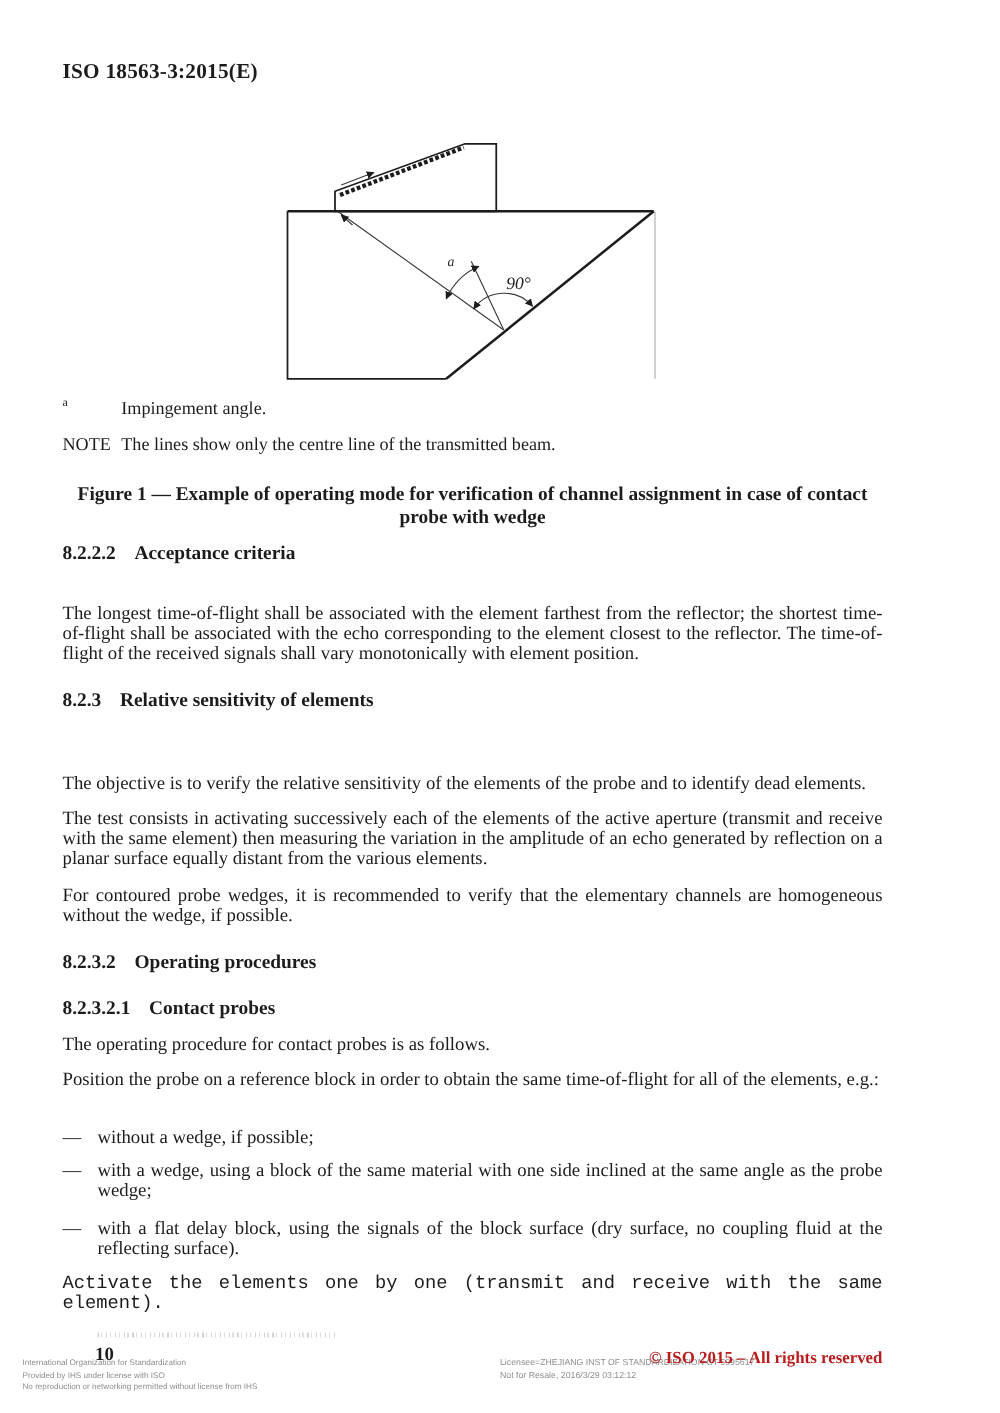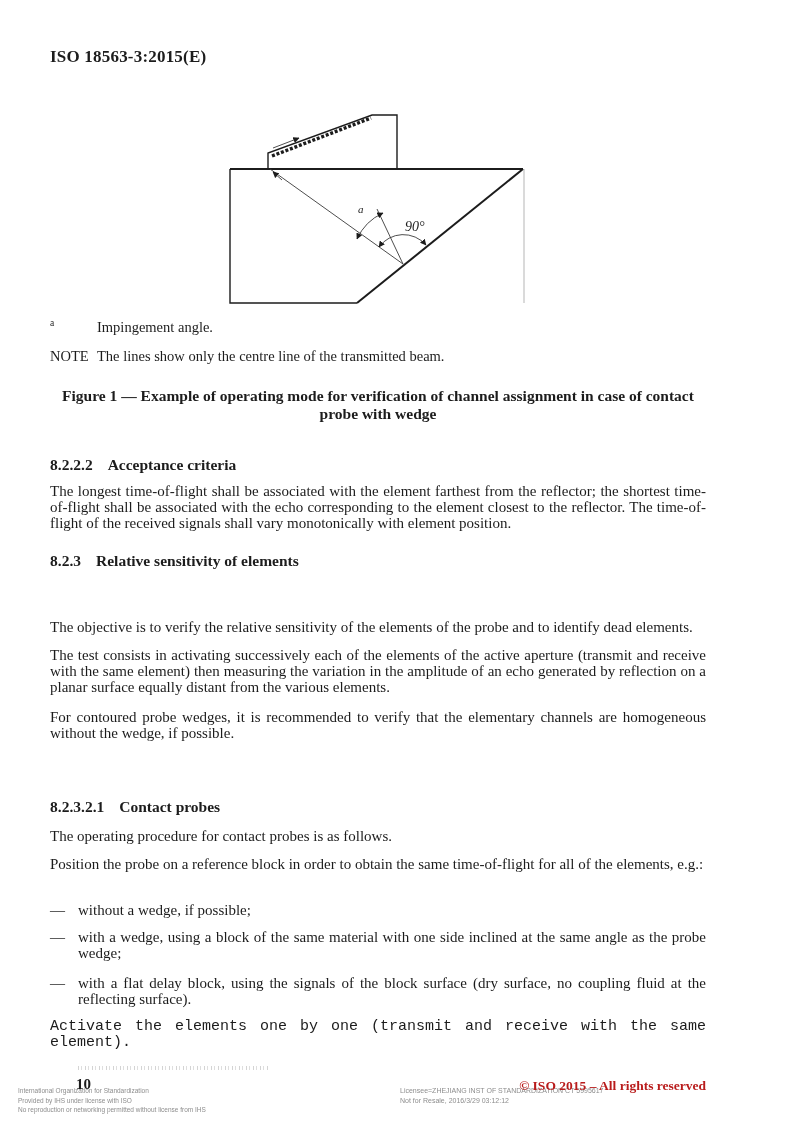--- a/index.html
+++ b/index.html
@@ -82,33 +82,36 @@
   <div class="abs fnline" style="top:318px;">
     <span class="fn-label"><span class="fn-sup">a</span></span><span>Impingement angle.</span>
   </div>
 
   <div class="abs fnline" style="top:348px;">
     <span class="fn-label">NOTE</span><span>The lines show only the centre line of the transmitted beam.</span>
   </div>
 
   <div class="abs caption" style="top:387px;text-align:center;">Figure 1 — Example of operating mode for verification of channel assignment in case of contact probe with wedge</div>
 
-  <div class="abs heading" style="top:456px;">
+  <div class="abs heading" style="top:434px;">
     <span class="h-num">8.2.2.2</span><span>Acceptance criteria</span>
   </div>
   <div class="abs para" style="top:483px;">The longest time-of-flight shall be associated with the element farthest from the reflector; the shortest time-of-flight shall be associated with the echo corresponding to the element closest to the reflector. The time-of-flight of the received signals shall vary monotonically with element position.</div>
 
   <div class="abs heading" style="top:552px;">
     <span class="h-num">8.2.3</span><span>Relative sensitivity of elements</span>
   </div>
 
   <div class="abs para" style="top:647px;">The test consists in activating successively each of the elements of the active aperture (transmit and receive with the same element) then measuring the variation in the amplitude of an echo generated by reflection on a planar surface equally distant from the various elements.</div>
   <div class="abs para" style="top:619px;">The objective is to verify the relative sensitivity of the elements of the probe and to identify dead elements.</div>
   <div class="abs para" style="top:709px;">For contoured probe wedges, it is recommended to verify that the elementary channels are homogeneous without the wedge, if possible.</div>
 
+  <div class="abs heading" style="top:761px;">
+    <span class="h-num">8.2.3.2</span><span>Operating procedures</span>
+  </div>
 
   <div class="abs heading" style="top:798px;">
     <span class="h-num">8.2.3.2.1</span><span>Contact probes</span>
   </div>
   <div class="abs para" style="top:828px;">The operating procedure for contact probes is as follows.</div>
   <div class="abs para" style="top:856px;">Position the probe on a reference block in order to obtain the same time-of-flight for all of the elements, e.g.:</div>
 
   <div class="abs list-item" style="top:902px;">
     <span class="dash">—</span><span>without a wedge, if possible;</span>
   </div>

